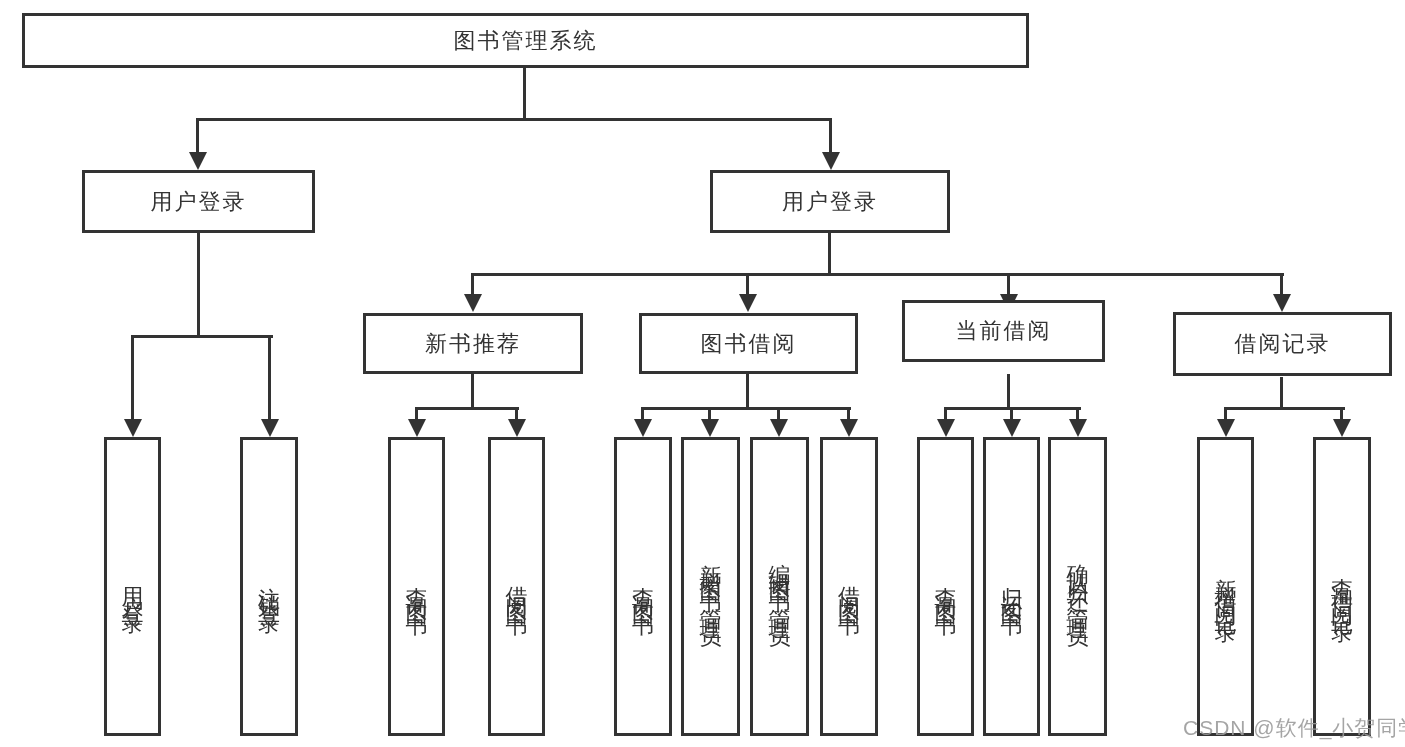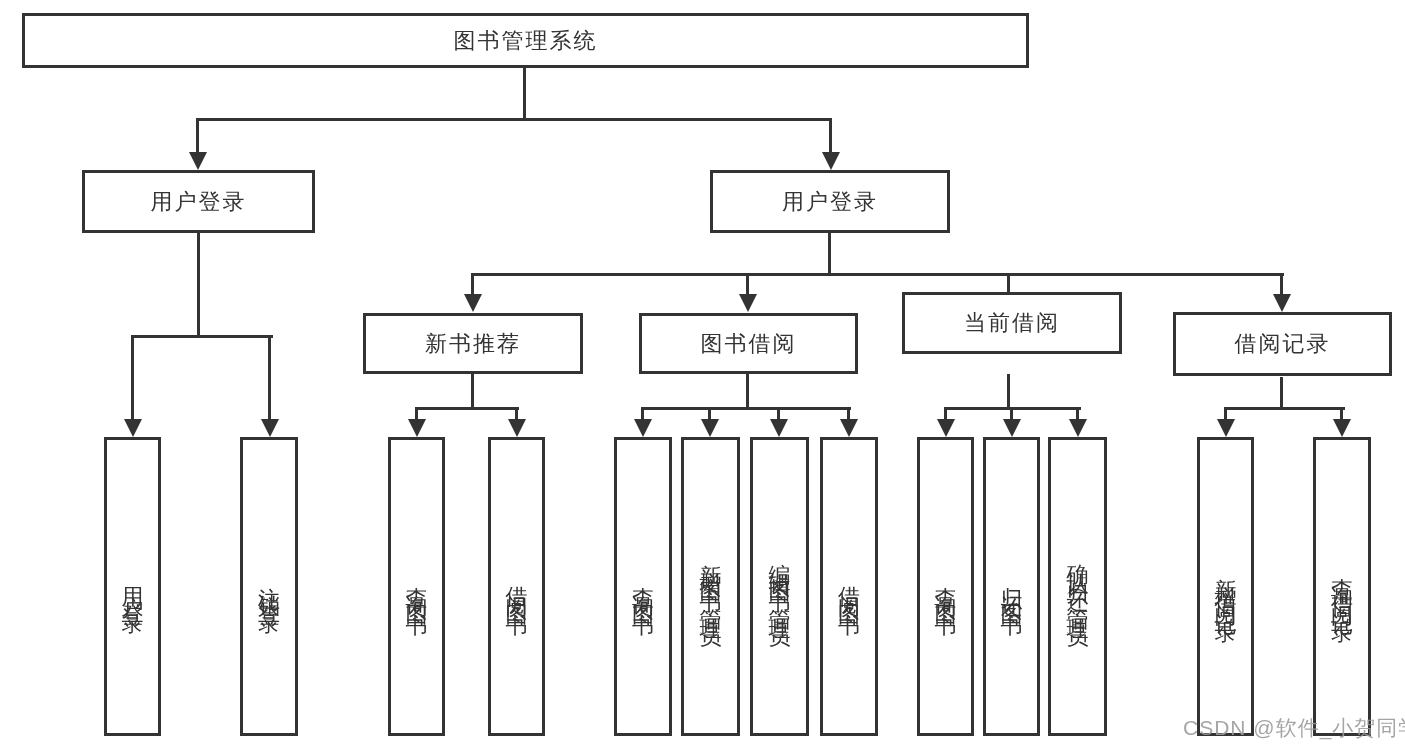--- a/index.html
+++ b/index.html
@@ -100,21 +100,21 @@
   </div>
 
   <div class="box" style="left:363px;top:313px;width:220px;height:61px">
     <span class="lbl">新书推荐</span>
   </div>
 
   <div class="box" style="left:639px;top:313px;width:219px;height:61px">
     <span class="lbl">图书借阅</span>
   </div>
 
-  <div class="box" style="left:902px;top:292px;width:220px;height:62px">
+  <div class="box" style="left:902px;top:300px;width:203px;height:62px">
     <span class="lbl">当前借阅</span>
   </div>
 
   <div class="box" style="left:1173px;top:312px;width:219px;height:64px">
     <span class="lbl">借阅记录</span>
   </div>
 
   <div class="box v-box" style="left:104px;width:57px">
     <span class="vlbl">用户登录</span>
   </div>

